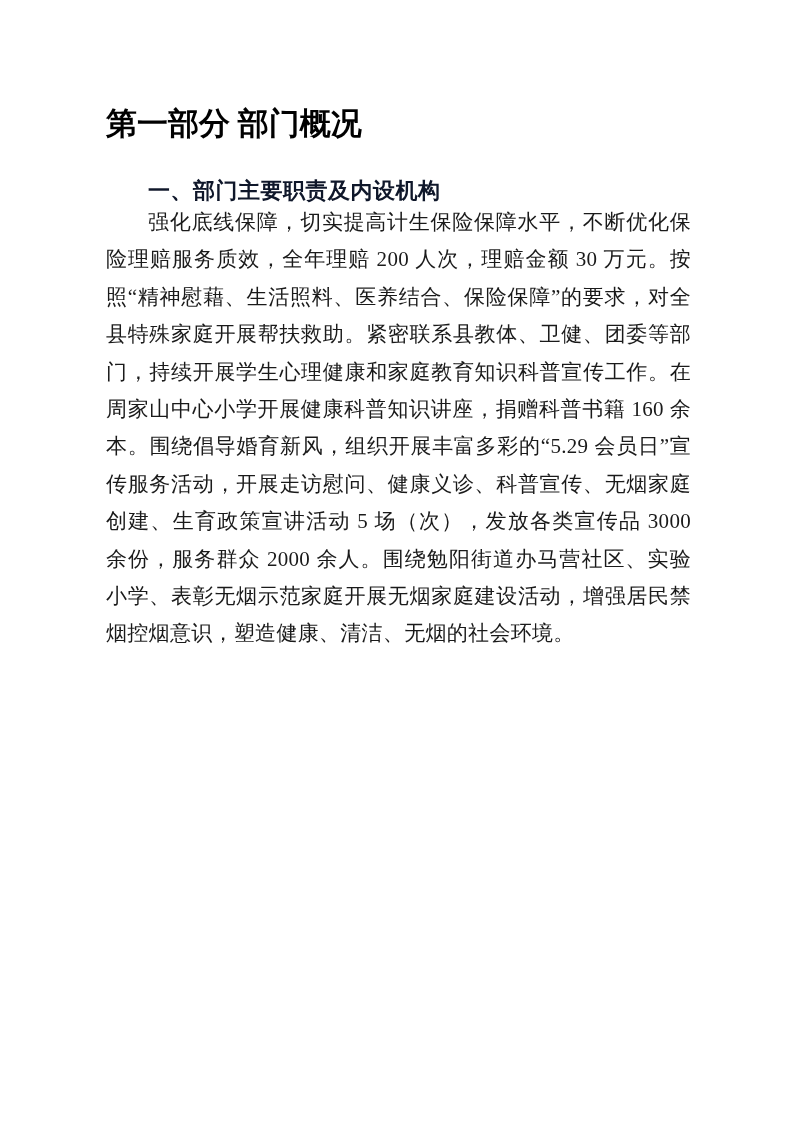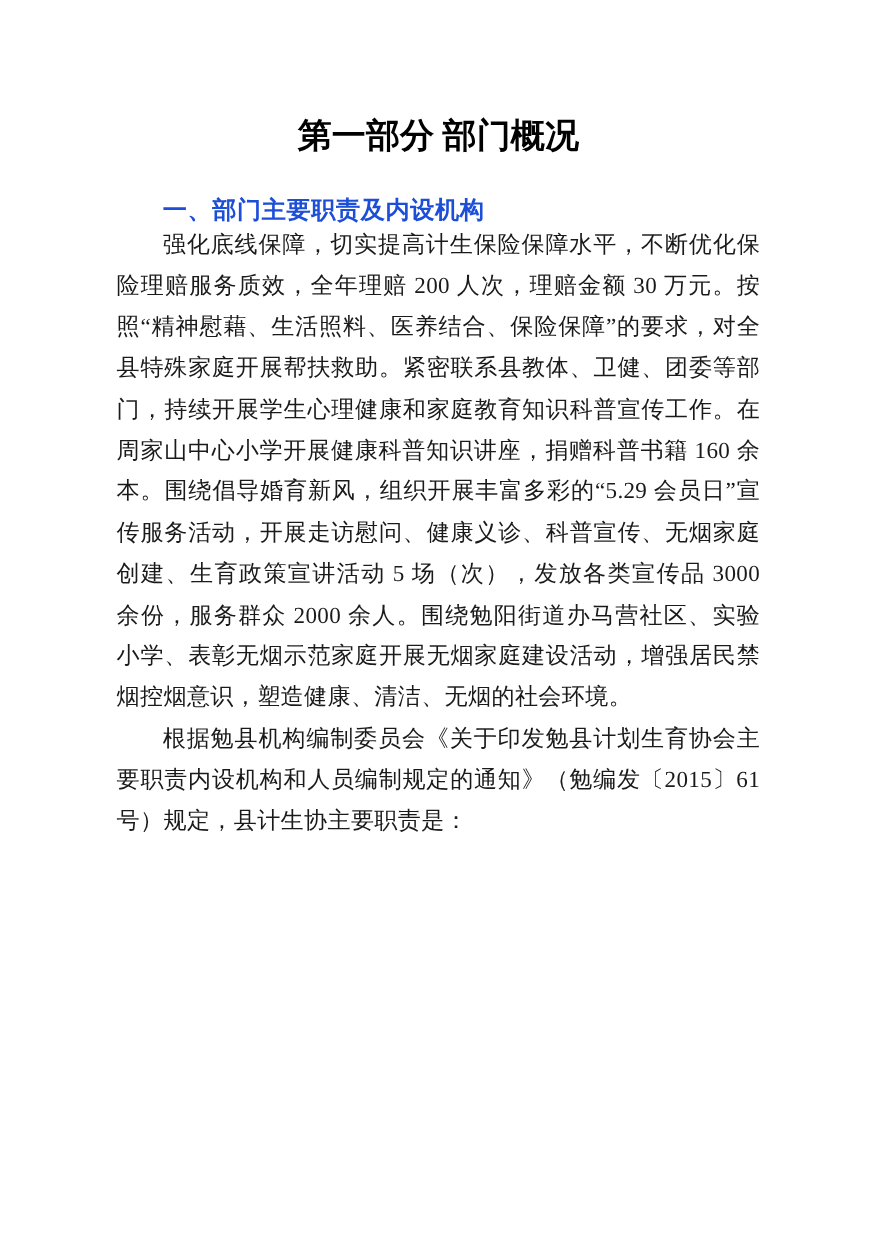--- a/index.html
+++ b/index.html
@@ -16,32 +16,31 @@
     box-sizing: border-box;
     padding: 0 102px 0 106px;
     color: #1a1a1a;
   }
   .doc-title {
     margin: 104px 0 0 0;
     font-family: "Liberation Serif", "DejaVu Serif", serif;
     font-weight: bold;
     font-size: 31px;
     line-height: 40px;
-    text-align: center;
     color: #000000;
     white-space: nowrap;
   }
   .section-heading {
     margin: 34px 0 0 0;
     font-family: "Liberation Sans", "DejaVu Sans", sans-serif;
     font-weight: bold;
     font-size: 22px;
     line-height: 26px;
     text-indent: 42px;
-    color: #1d4ed8;
+    color: #0f172a;
     letter-spacing: 0.5px;
   }
   .body-para {
     margin: 0;
     font-family: "Liberation Serif", "DejaVu Serif", serif;
     font-size: 21px;
     line-height: 37.4px;
     text-align: justify;
     text-indent: 42px;
     color: #1a1a1a;
@@ -63,14 +62,13 @@
 
 <div class="page">
   <h1 class="doc-title">第一部分 部门概况</h1>
 
   <h2 class="section-heading">一、部门主要职责及内设机构</h2>
 
 
   <p class="body-para">强化底线保障，切实提高计生保险保障水平，不断优化保险理赔服务质效，全年理赔 200 人次，理赔金额 30 万元。按照“精神慰藉、生活照料、医养结合、保险保障”的要求，对全县特殊家庭开展帮扶救助。紧密联系县教体、卫健、团委等部门，持续开展学生心理健康和家庭教育知识科普宣传工作。在周家山中心小学开展健康科普知识讲座，捐赠科普书籍 160 余本。围绕倡导婚育新风，组织开展丰富多彩的“5.29 会员日”宣传服务活动，开展走访慰问、健康义诊、科普宣传、无烟家庭创建、生育政策宣讲活动 5 场（次），发放各类宣传品 3000 余份，服务群众 2000 余人。围绕勉阳街道办马营社区、实验小学、表彰无烟示范家庭开展无烟家庭建设活动，增强居民禁烟控烟意识，塑造健康、清洁、无烟的社会环境。</p>
 
 
-  <p class="body-para">根据勉县机构编制委员会《关于印发勉县计划生育协会主要职责内设机构和人员编制规定的通知》（勉编发〔2015〕61 号）规定，县计生协主要职责是：</p>
 </div>
 
 </body></html>

